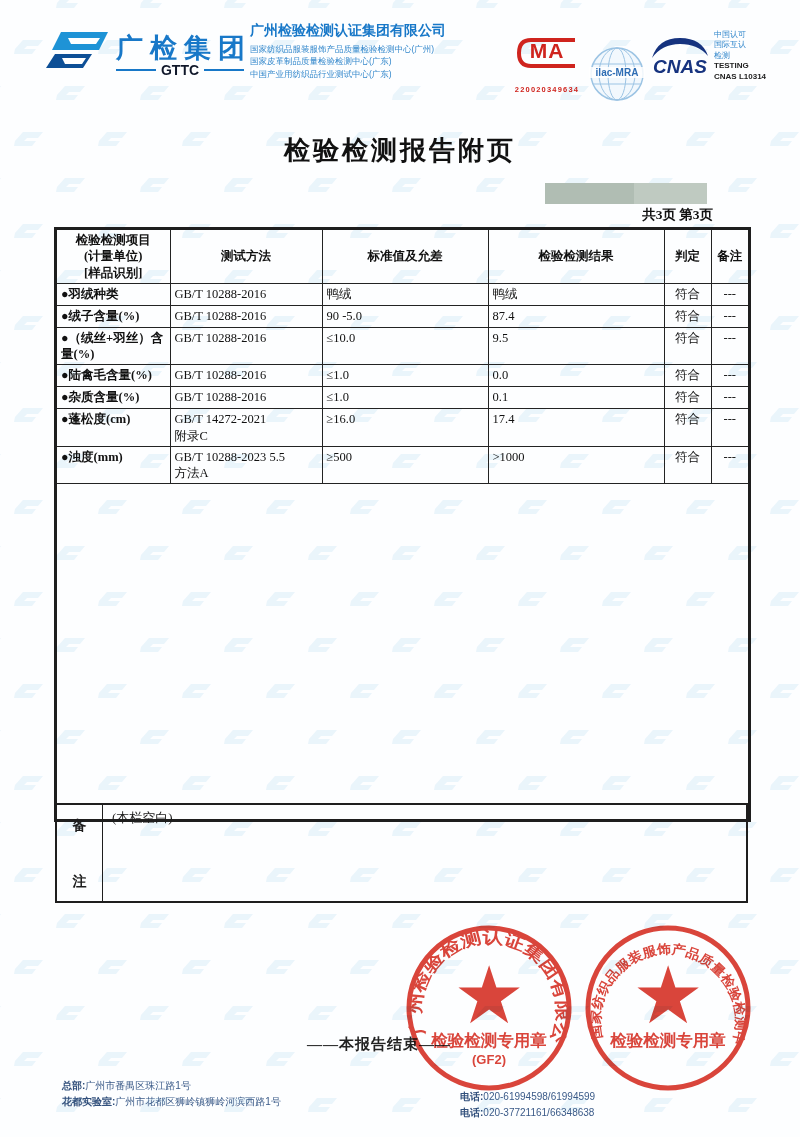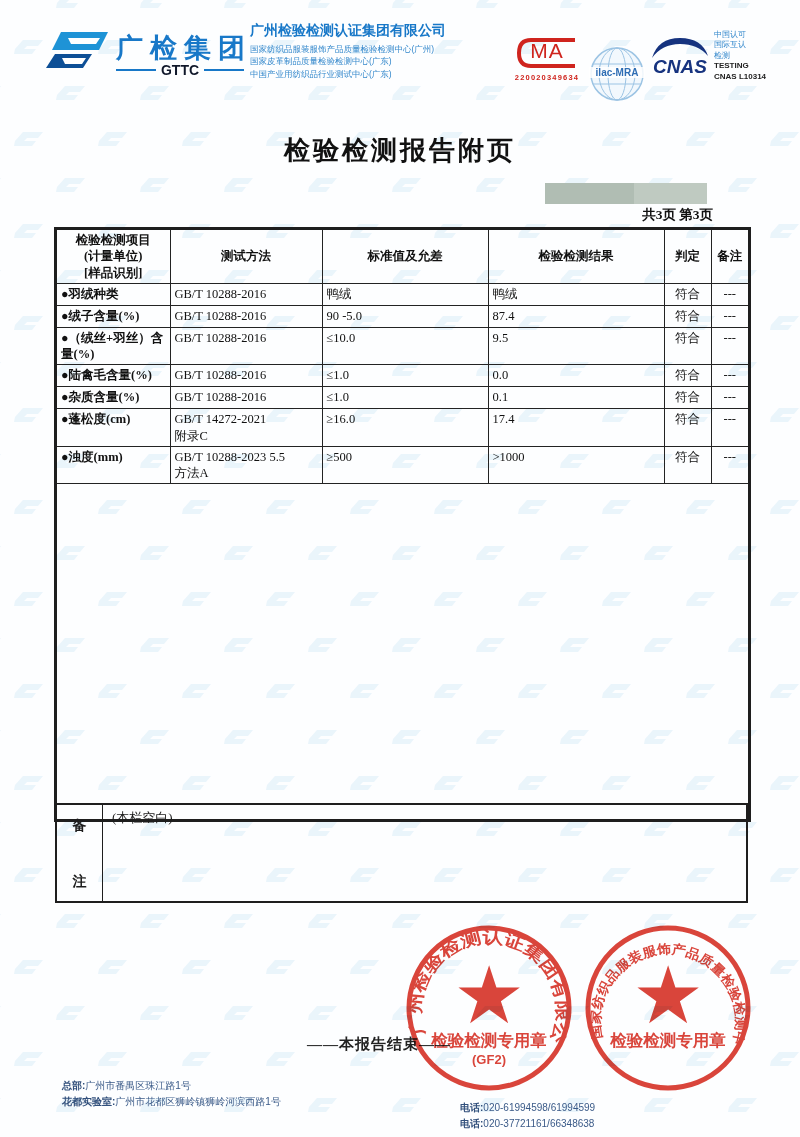--- a/index.html
+++ b/index.html
@@ -16,22 +16,22 @@
   .logo-en { position:absolute; left:116px; top:62px; width:128px; display:flex; align-items:center; justify-content:center; gap:5px;
              font-family:"Liberation Sans","DejaVu Sans",sans-serif; font-size:14px; font-weight:bold; color:#0f172a; }
   .logo-en .dash { flex:1; height:2px; background:#1878c8; }
   .org-block { position:absolute; left:250px; top:22px; width:220px; font-family:"Liberation Sans","DejaVu Sans",sans-serif; }
   .org-name { font-size:14px; font-weight:bold; color:#1878c8; white-space:nowrap; margin-bottom:3px; }
   .org-line { font-size:8.5px; color:#3488cc; line-height:1.45; white-space:nowrap; }
 
   .cma-box { position:absolute; left:514px; top:36px; width:66px; text-align:center; }
   .cma-mark { position:relative; width:64px; height:34px; margin:0 auto; }
   .cma-letters { position:absolute; left:0; right:0; top:3px; font-family:"Liberation Sans","DejaVu Sans",sans-serif;
-                 font-size:21px; font-weight:normal; color:#cf241e; letter-spacing:1px; }
-  .cma-number { margin-top:3px; font-family:"Liberation Sans","DejaVu Sans",sans-serif; font-size:7.5px; font-weight:bold;
+                 font-size:21px; font-weight:bold; color:#cf241e; letter-spacing:1px; }
+  .cma-number { margin-top:15px; font-family:"Liberation Sans","DejaVu Sans",sans-serif; font-size:7.5px; font-weight:bold;
                 color:#cf241e; letter-spacing:1.2px; white-space:nowrap; }
   .ilac-box { position:absolute; left:589px; top:46px; width:56px; height:56px; }
   .ilac-label { position:absolute; left:0; right:0; top:21px; text-align:center; background:rgba(255,255,255,.85);
                 font-family:"Liberation Sans","DejaVu Sans",sans-serif; font-size:10px; font-weight:bold; color:#2e6db4; }
   .cnas-box { position:absolute; left:648px; top:34px; width:64px; height:50px; }
   .cnas-label { position:absolute; left:0; bottom:6px; width:100%; text-align:center;
                 font-family:"Liberation Sans","DejaVu Sans",sans-serif; font-size:19px; font-weight:bold; font-style:italic; color:#16337f; }
   .cnas-side { position:absolute; left:714px; top:30px; width:80px; font-family:"Liberation Sans","DejaVu Sans",sans-serif; line-height:1.3; }
   .cnas-side .cn { font-size:8px; color:#3488cc; }
   .cnas-side .bold { font-size:8px; font-weight:bold; color:#222; }
@@ -69,21 +69,21 @@
   .stamp-1 { left:403px; top:922px; }
   .stamp-2 { left:582px; top:922px; }
   .stamp .star { position:absolute; left:0; top:34px; width:100%; text-align:center; font-size:80px; line-height:80px; color:#d8352a;
                  font-family:"DejaVu Sans",sans-serif; }
   .stamp .s-bottom { position:absolute; left:0; top:108px; width:100%; text-align:center; font-size:16.5px; font-weight:bold; color:#d8352a; }
   .stamp .s-sub { position:absolute; left:0; top:130px; width:100%; text-align:center; font-size:13px; font-weight:bold; color:#d8352a;
                   font-family:"Liberation Sans","DejaVu Sans",sans-serif; }
 
   
   .footer-left  { position:absolute; left:62px;  top:1078px; }
-  .footer-right { position:absolute; left:460px; top:1089px;margin-top:11px; }
+  .footer-right { position:absolute; left:460px; top:1089px; }
   .footer-line { font-family:"Liberation Sans","DejaVu Sans",sans-serif; font-size:10px; color:#3a5a88; line-height:1.55; white-space:nowrap; }
   .footer-line b { color:#32507c; }
 </style>
 </head>
 <body>
 
 <div class="page">
 
   <svg id="watermark" width="800" height="1137">
     <defs>

